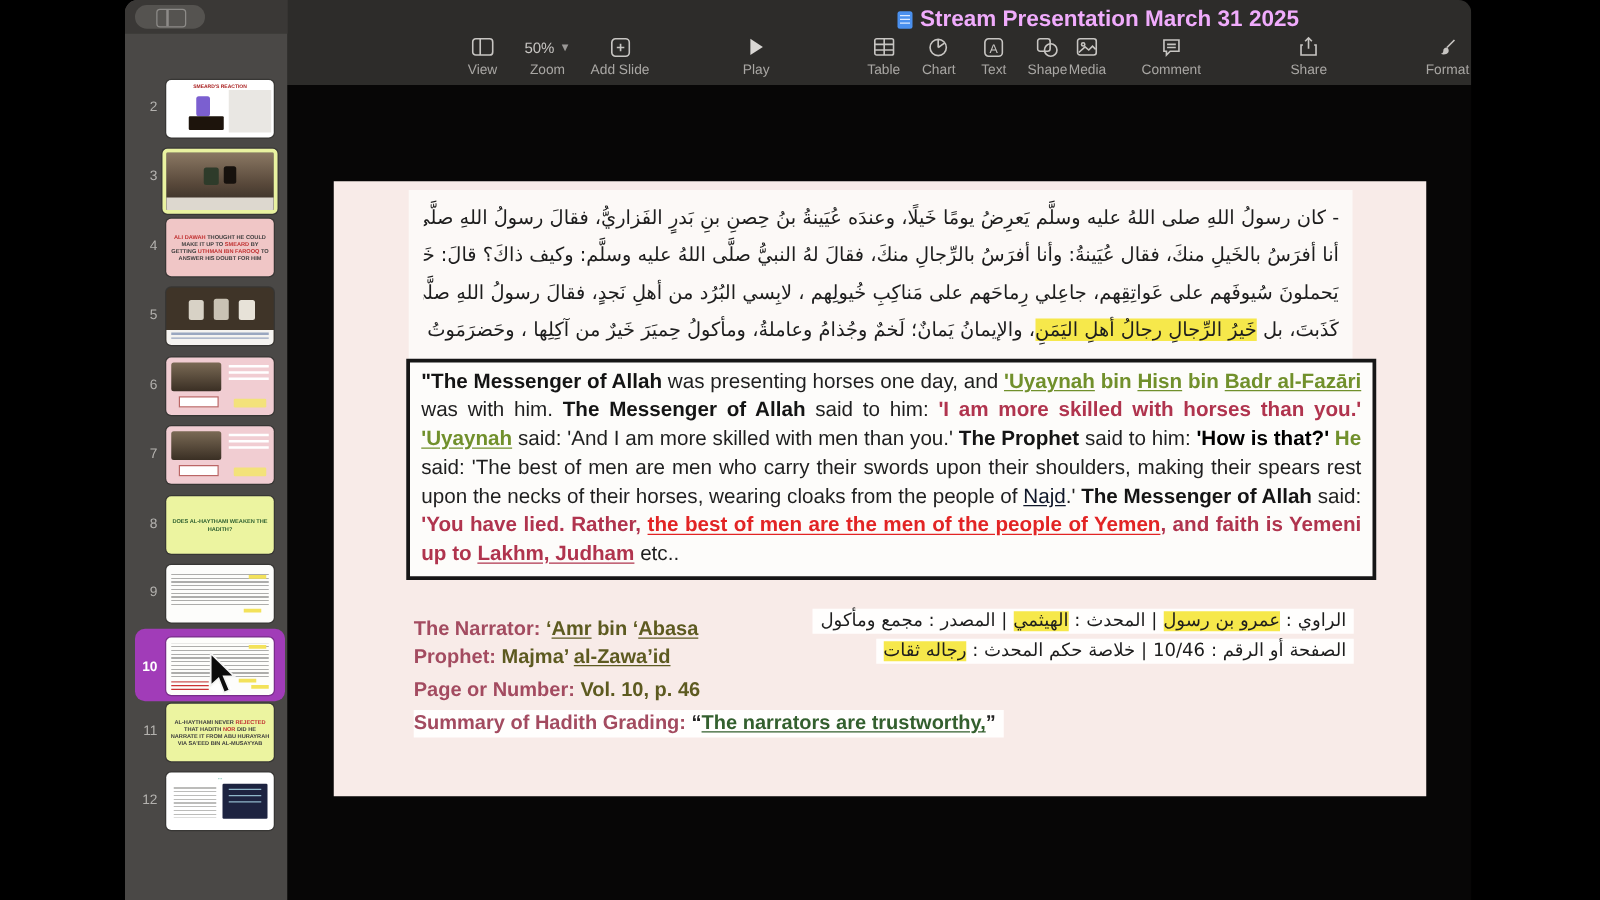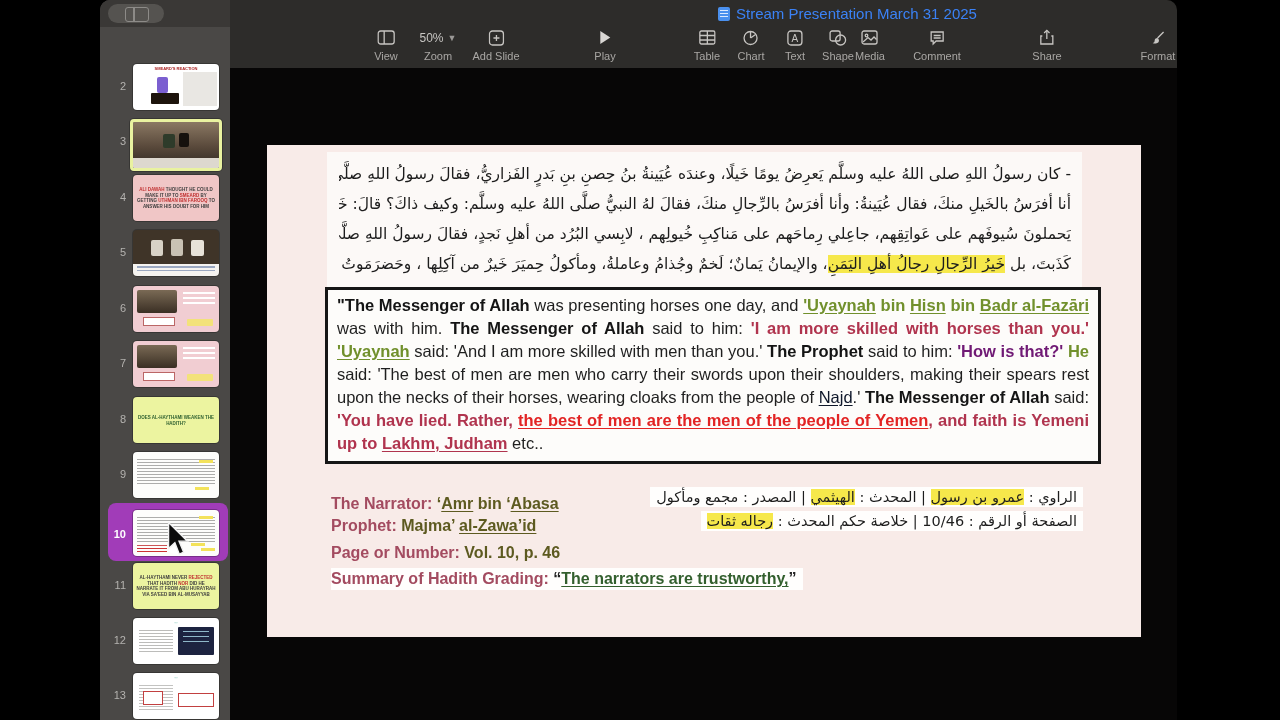--- a/index.html
+++ b/index.html
@@ -6,21 +6,21 @@
   .stage{position:relative;width:1280px;height:720px;overflow:hidden;background:#000;
          font-family:"Liberation Sans",sans-serif;}
   
   .kwin{position:absolute;left:100px;top:0;width:1077px;height:720px;background:#0a0908;
         border-radius:10px 10px 0 0;overflow:hidden;}
   .topchrome{position:absolute;left:130px;top:0;right:0;height:68px;background:#2d2c2a;}
   .titlebar-title{position:absolute;left:488px;top:5px;display:flex;align-items:center;gap:6px;}
   .titlebar-title .doc-ico{width:12px;height:14px;background:#4a90ee;border-radius:2px;position:relative;}
   .titlebar-title .doc-ico:after{content:"";position:absolute;left:2px;top:3px;right:2px;height:1.5px;
         background:#dceaff;box-shadow:0 3px 0 #dceaff,0 6px 0 #dceaff;}
-  .titlebar-title span{font-size:15px;font-weight:400;color:#3b82f6;white-space:nowrap;}
+  .titlebar-title span{font-size:18px;font-weight:700;color:#f0abfc;white-space:nowrap;}
   
   .pill{position:absolute;left:8px;top:4px;width:56px;height:19px;background:#555350;border-radius:9.5px;}
   .pill .inner{position:absolute;left:17px;top:3px;width:22px;height:13px;border:1.5px solid #8d8b88;
         border-radius:3px;}
   .pill .inner:after{content:"";position:absolute;left:7px;top:0;bottom:0;width:1.5px;background:#8d8b88;}
   
   .tb-item{position:absolute;top:28px;transform:translateX(-50%);text-align:center;color:#c7c5c2;}
   .tb-item .ico{height:19px;display:flex;align-items:center;justify-content:center;}
   .tb-item .lbl{font-size:11px;color:#a9a7a4;margin-top:3px;white-space:nowrap;}
   .tb-item svg{stroke:#c7c5c2;fill:none;stroke-width:1.3;}
@@ -87,21 +87,21 @@
       font-family:"DejaVu Sans",sans-serif;font-size:15.5px;color:#1d1d1d;}
   .aline{height:30px;line-height:30px;overflow:hidden;text-align:justify;text-align-last:justify;white-space:nowrap;}
   .seg-ar{color:#1d1d1d;} .seg-hl{background:#f6e84b;}
   .ebox{position:absolute;left:58px;top:142px;width:752px;border:3px solid #161616;background:#fdfcfa;
       padding:4px 9px 6px 9px;font-size:16.5px;line-height:23px;text-align:justify;color:#1d1d1d;}
   .seg-n{color:#1f1f1f;}
   .seg-b{font-weight:700;color:#141414;}
   .seg-g{font-weight:700;color:#71902c;}
   .seg-gu{font-weight:700;color:#71902c;text-decoration:underline;text-underline-offset:2px;}
   .seg-r{font-weight:700;color:#b0344e;}
-  .seg-rb{font-weight:700;color:#701a75;}
+  .seg-rb{font-weight:700;color:#000000;}
   .seg-R{font-weight:700;color:#e22424;text-decoration:underline;text-underline-offset:2px;}
   .seg-ru{font-weight:700;color:#b0344e;text-decoration:underline;text-underline-offset:2px;}
   .seg-nu{color:#0f172a;text-decoration:underline;text-underline-offset:2px;}
   .meta-left{position:absolute;left:64px;top:348px;width:540px;font-size:16px;font-weight:700;}
   .meta-row{height:22px;line-height:22px;white-space:nowrap;width:fit-content;}
   .meta-row.gap1{margin-top:5px;} .meta-row.gap2{margin-top:4px;background:#fffefd;padding-right:6px;}
   .meta-label{color:#a34b60;}
   .seg-o{font-weight:700;color:#5d5a20;}
   .seg-ou{font-weight:700;color:#5d5a20;text-decoration:underline;text-underline-offset:2px;}
   .seg-gru{font-weight:700;color:#3e6f2d;text-decoration:underline;text-underline-offset:2px;}
@@ -360,29 +360,20 @@
           <div class="head">◦◦◦</div>
             <div class="gl"></div>
           <div class="navy">
               <i></i>
               <i></i>
               <i></i>
             </div>
         </div>
       </div>
 
-      <div class="srow" style="top:673px">
-        <span class="snum">13</span>
-        <div class="thumb t13">
-          <div class="head">◦◦◦</div>
-            <div class="gl"></div>
-          <div class="rb1"></div>
-            <div class="rb2"></div>
-        </div>
-      </div>
     </div>
 
     <div class="canvas">
       <div class="slide">
 
         <div class="scan"></div>
 
         <div class="arabic-top">
           <div class="aline"><span class="seg-ar">- كان رسولُ اللهِ صلى اللهُ عليه وسلَّم يَعرِضُ يومًا خَيلًا، وعندَه عُيَينةُ بنُ حِصنِ بنِ بَدرٍ الفَزاريُّ، فقالَ رسولُ اللهِ صلَّى اللهُ عليه وسلَّم:</span></div>
           <div class="aline"><span class="seg-ar">أنا أفرَسُ بالخَيلِ منكَ، فقال عُيَينةُ: وأنا أفرَسُ بالرِّجالِ منكَ، فقالَ لهُ النبيُّ صلَّى اللهُ عليه وسلَّم: وكيف ذاكَ؟ قالَ: خَيرُ الرِّجالِ رِجالٌ</span></div>

